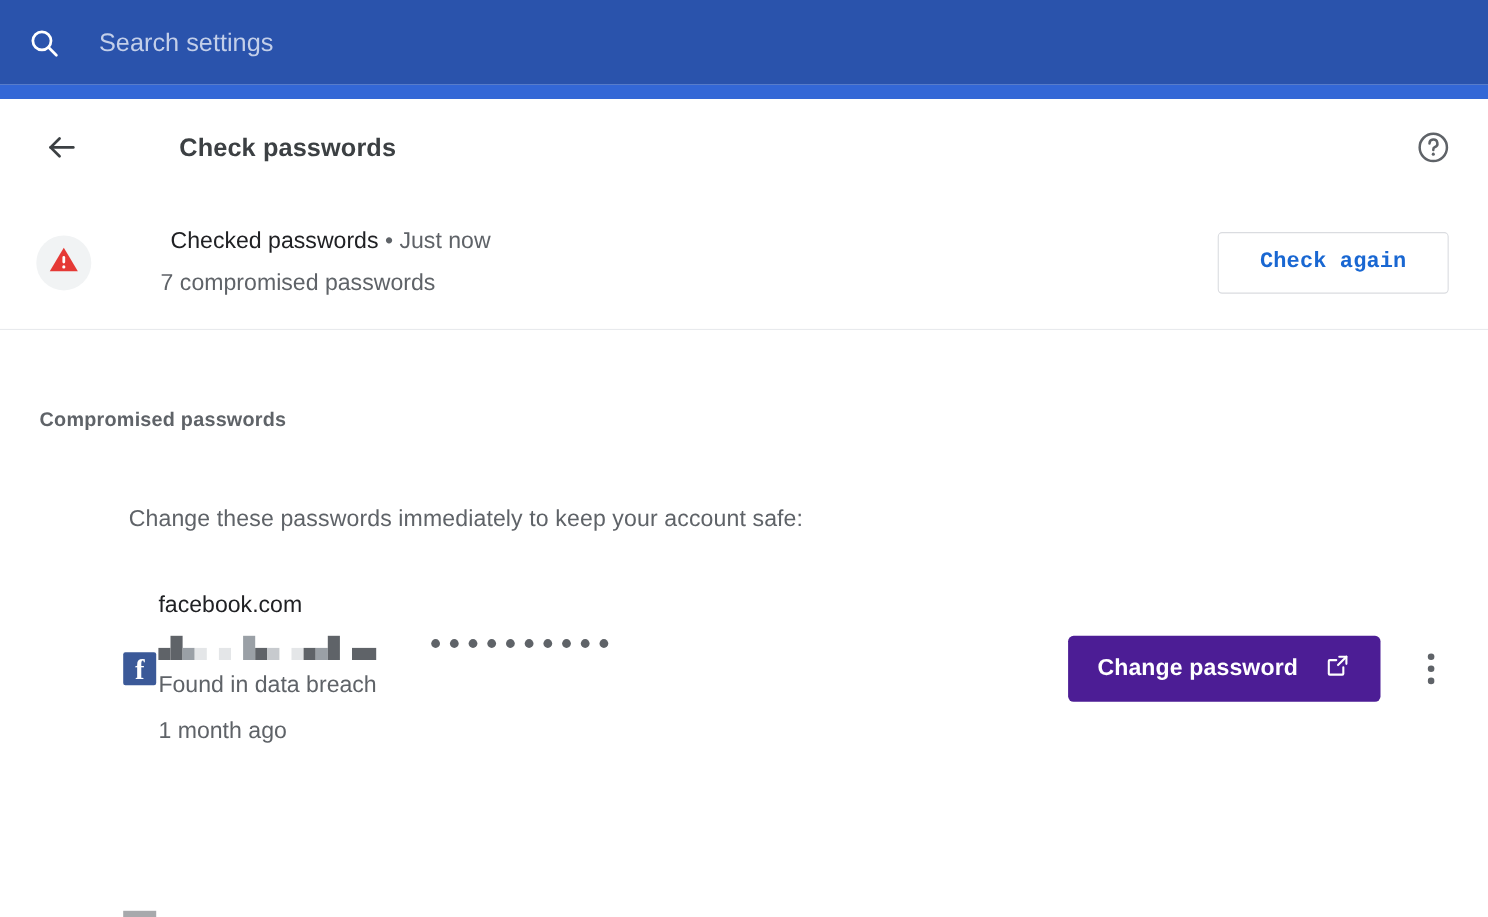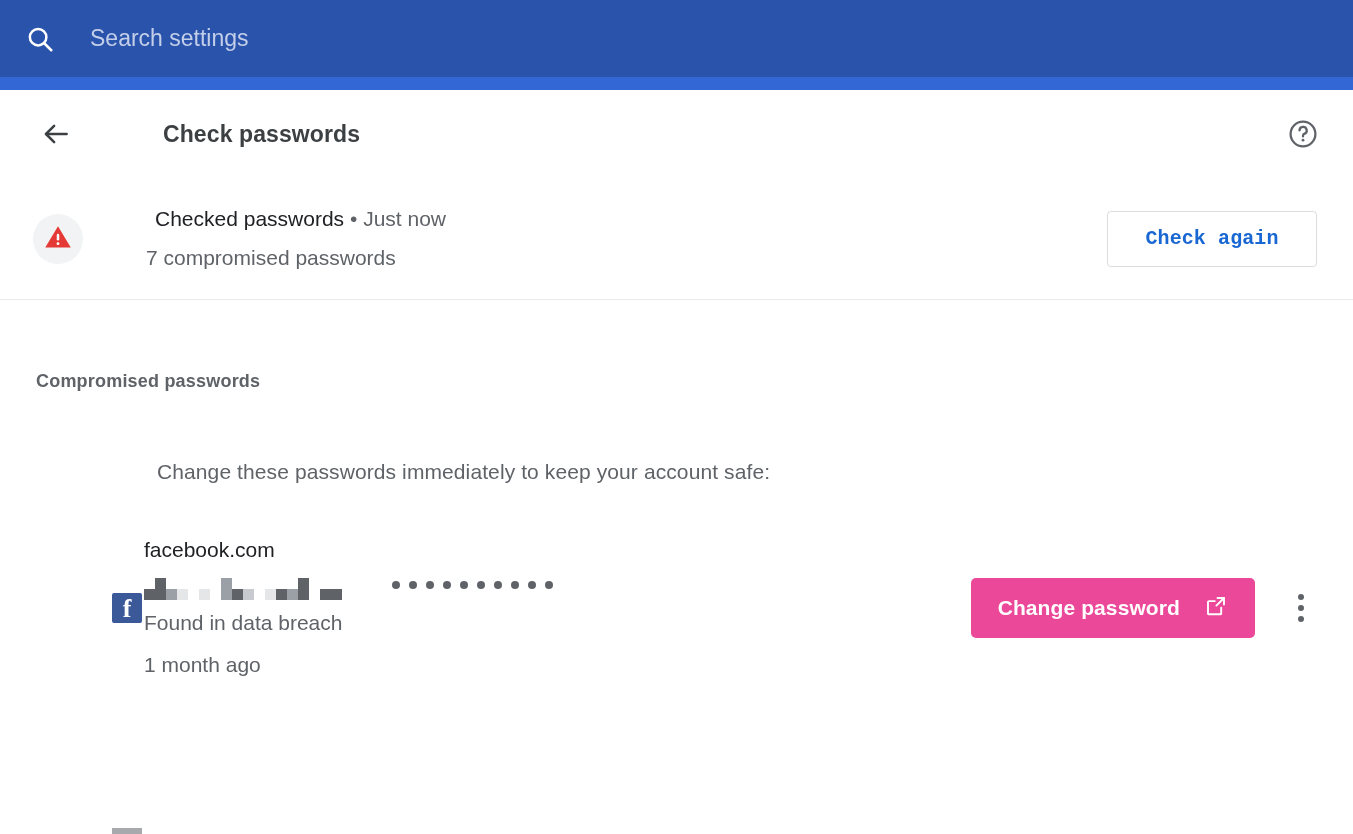--- a/index.html
+++ b/index.html
@@ -155,21 +155,20 @@
     font-weight: bold;
     color: #5f6368;
     padding: 71px 0 0 36px;
     letter-spacing: .2px;
   }
   .section-desc {
     font-size: 21px;
     color: #5f6368;
     padding: 68px 0 0 117px;
     letter-spacing: .1px;
-    margin-left: 40px;
   }
 
   
   .cred-row {
     display: flex;
     align-items: center;
     padding: 0 30px 0 112px;
     margin-top: 52px;
     box-sizing: border-box;
   }
@@ -250,21 +249,21 @@
     margin-top: 6px;
   }
   .cred-time {
     font-size: 21px;
     color: #5f6368;
     line-height: 30px;
     margin-top: 12px;
   }
   .cred-spacer { flex: 1 1 auto; }
   .btn-filled {
-    background: #ec4899;
+    background: #4c1d95;
     border: none;
     border-radius: 5px;
     color: #ffffff;
     font-size: 21px;
     font-weight: bold;
     font-family: "Liberation Sans", sans-serif;
     height: 60px;
     padding: 0 27px;
     display: flex;
     align-items: center;

